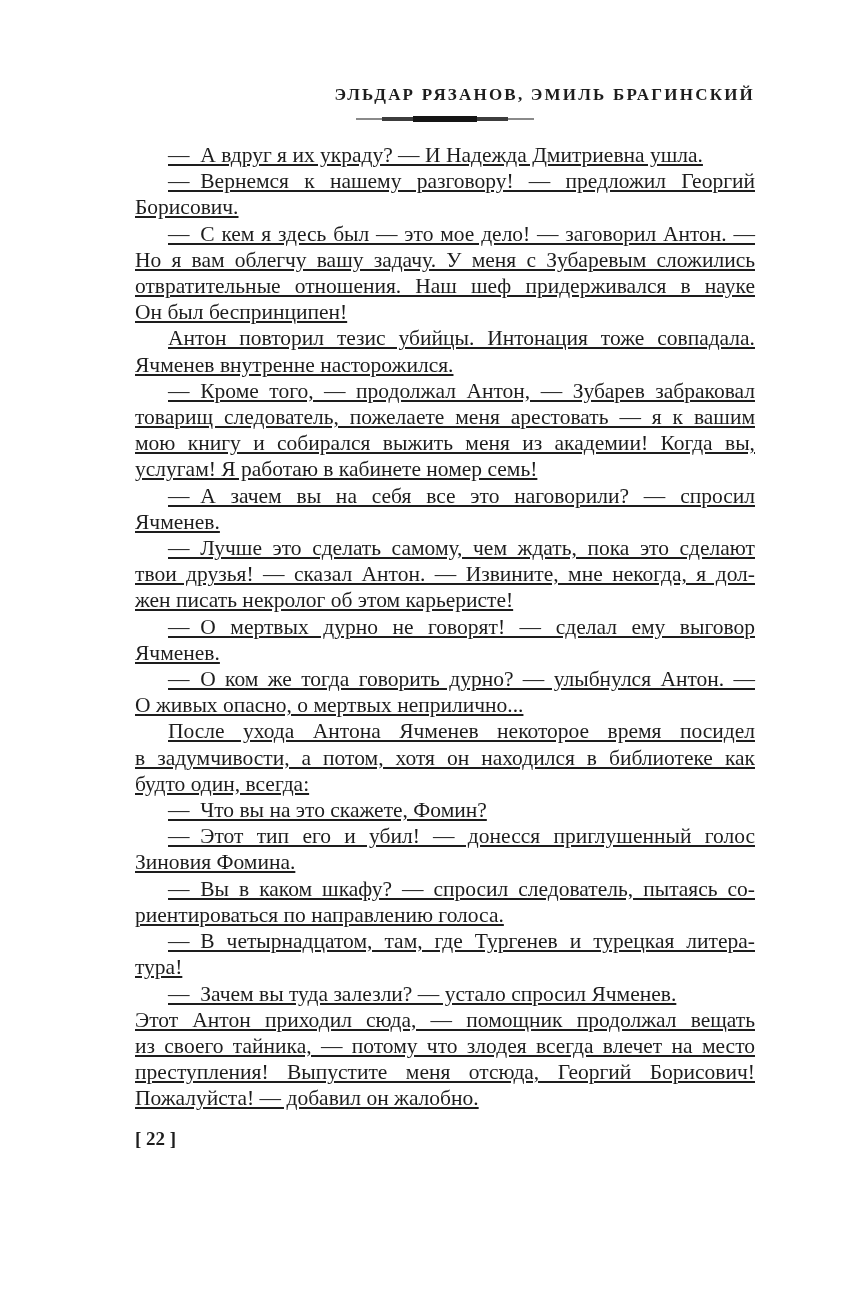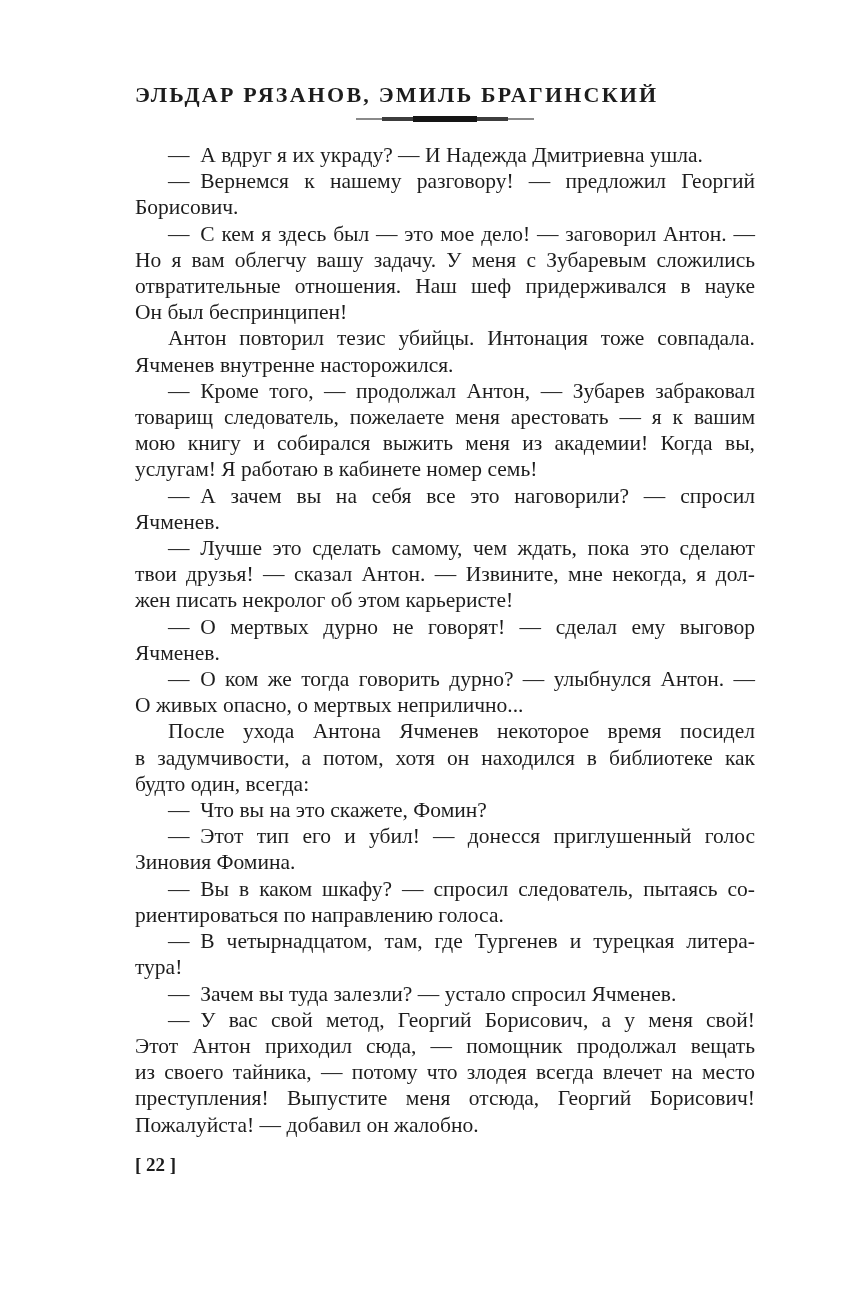--- a/index.html
+++ b/index.html
@@ -13,23 +13,23 @@
     color: #1d1d1d;
     font-family: "Liberation Serif", "DejaVu Serif", serif;
     overflow: hidden;
   }
   .content {
     margin-left: 135px;
     width: 620px;
   }
   .running-head {
     margin-top: 85px;
-    text-align: left;
+    text-align: right;
     font-weight: bold;
-    font-size: 22px;
+    font-size: 17px;
     line-height: 20px;
     letter-spacing: 2.2px;
     white-space: nowrap;
   }
   .divider {
     position: relative;
     width: 178px;
     height: 7px;
     margin: 10px auto 0 auto;
   }
@@ -47,20 +47,21 @@
   }
   .text-block {
     margin-top: 20px;
     font-size: 21.5px;
   }
   .line {
     line-height: 26.2px;
     text-align: justify;
     text-align-last: justify;
     white-space: normal;
+    text-decoration: underline;
   }
   .line.last { text-align-last: left; }
   .line.first { text-indent: 33px; }
   .folio {
     margin-top: 15px;
     text-align: left;
     font-weight: bold;
     font-size: 19px;
     line-height: 24px;
   }
@@ -136,21 +137,20 @@
           <div class="line last">риентироваться по направлению голоса.</div>
         </div>
         <div class="para">
           <div class="line first">— В четырнадцатом, там, где Тургенев и турецкая литера-</div>
           <div class="line last">тура!</div>
         </div>
         <div class="para">
           <div class="line first last">— Зачем вы туда залезли? — устало спросил Ячменев.</div>
         </div>
         <div class="para">
-          <div class="line first">— У вас свой метод, Георгий Борисович, а у меня свой!</div>
           <div class="line">Этот Антон приходил сюда, — помощник продолжал вещать</div>
           <div class="line">из своего тайника, — потому что злодея всегда влечет на место</div>
           <div class="line">преступления! Выпустите меня отсюда, Георгий Борисович!</div>
           <div class="line last">Пожалуйста! — добавил он жалобно.</div>
         </div>
       </div>
 
     <div class="folio">[ 22 ]</div>
   </div>
 </div>

